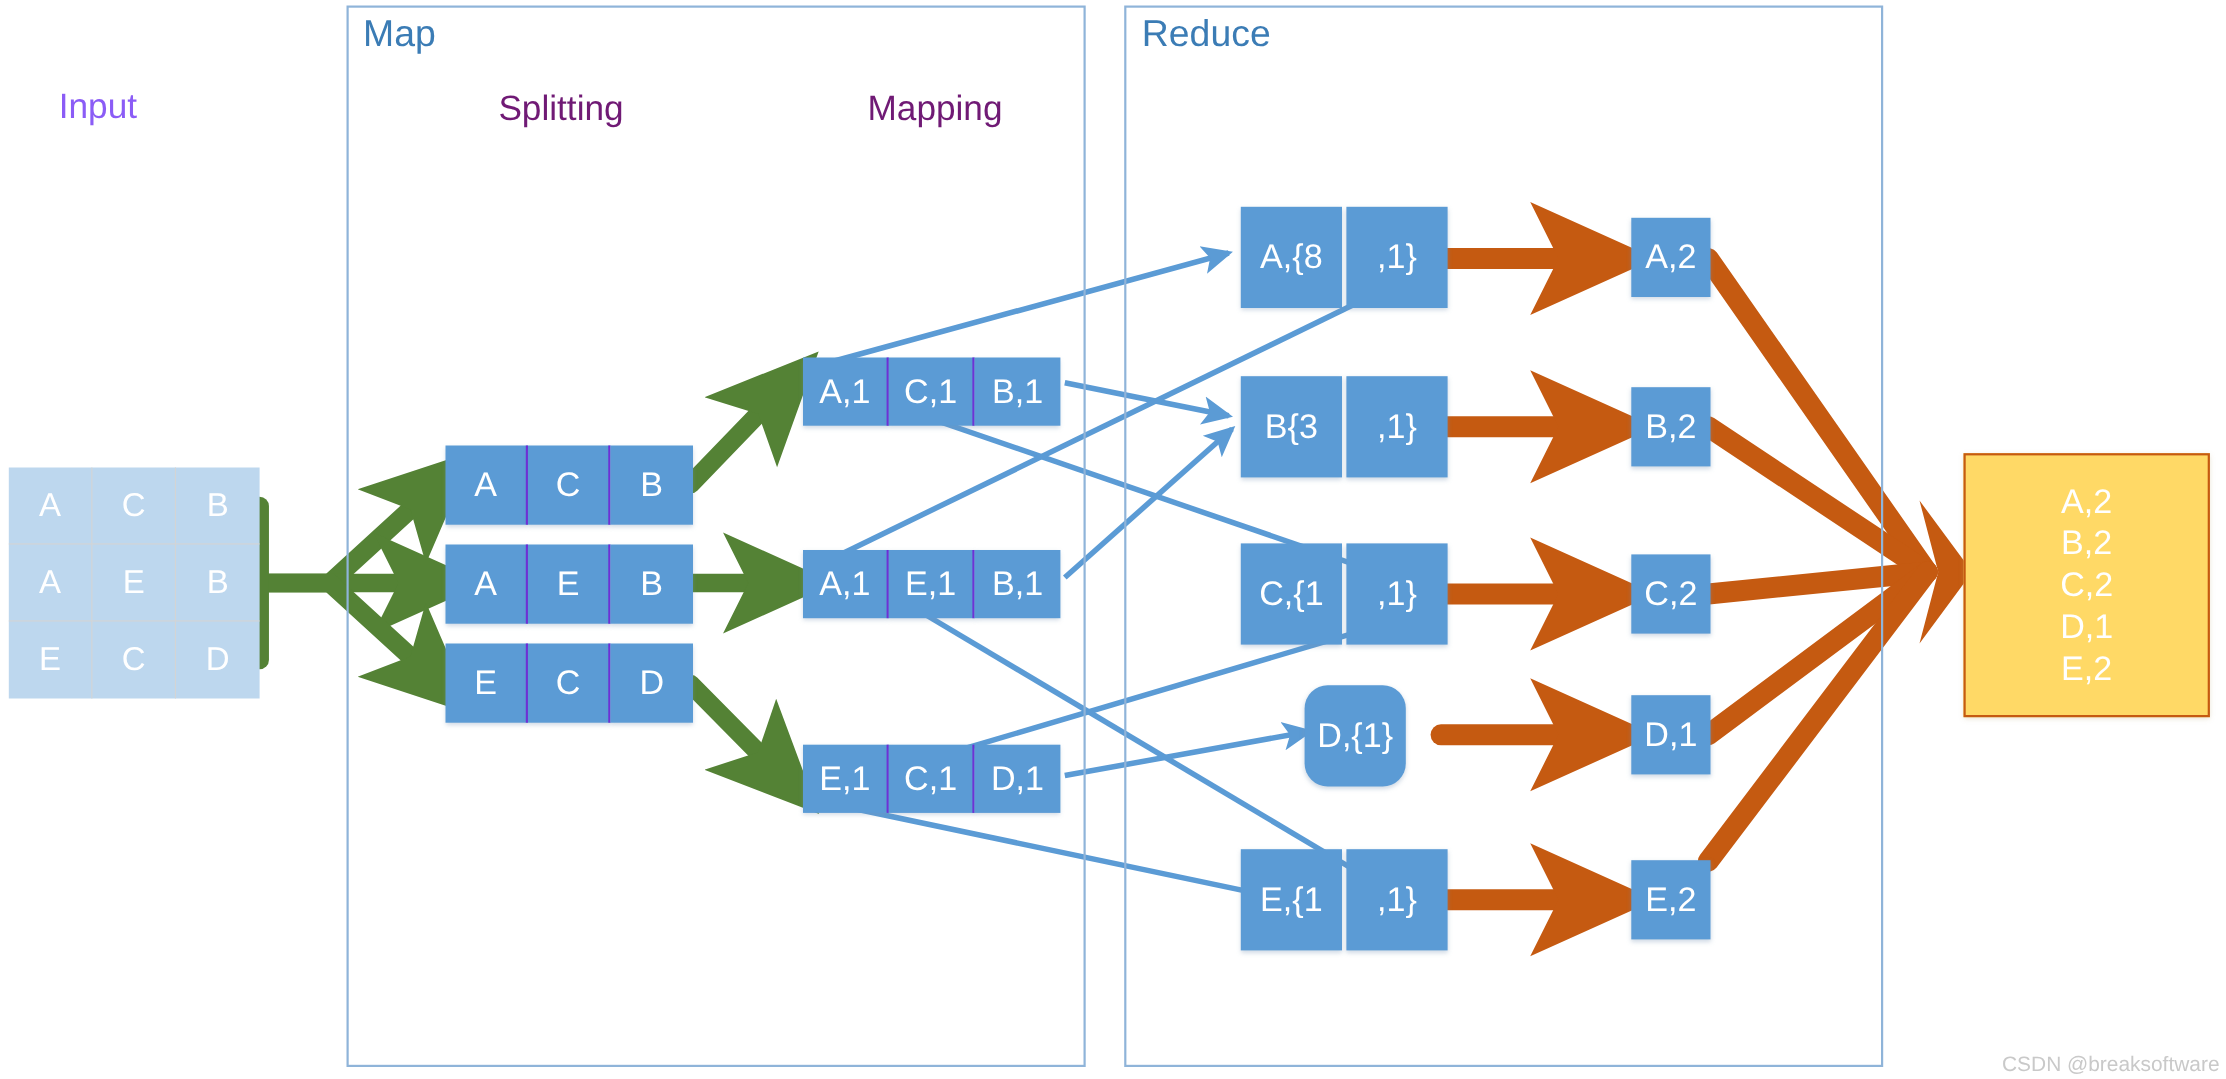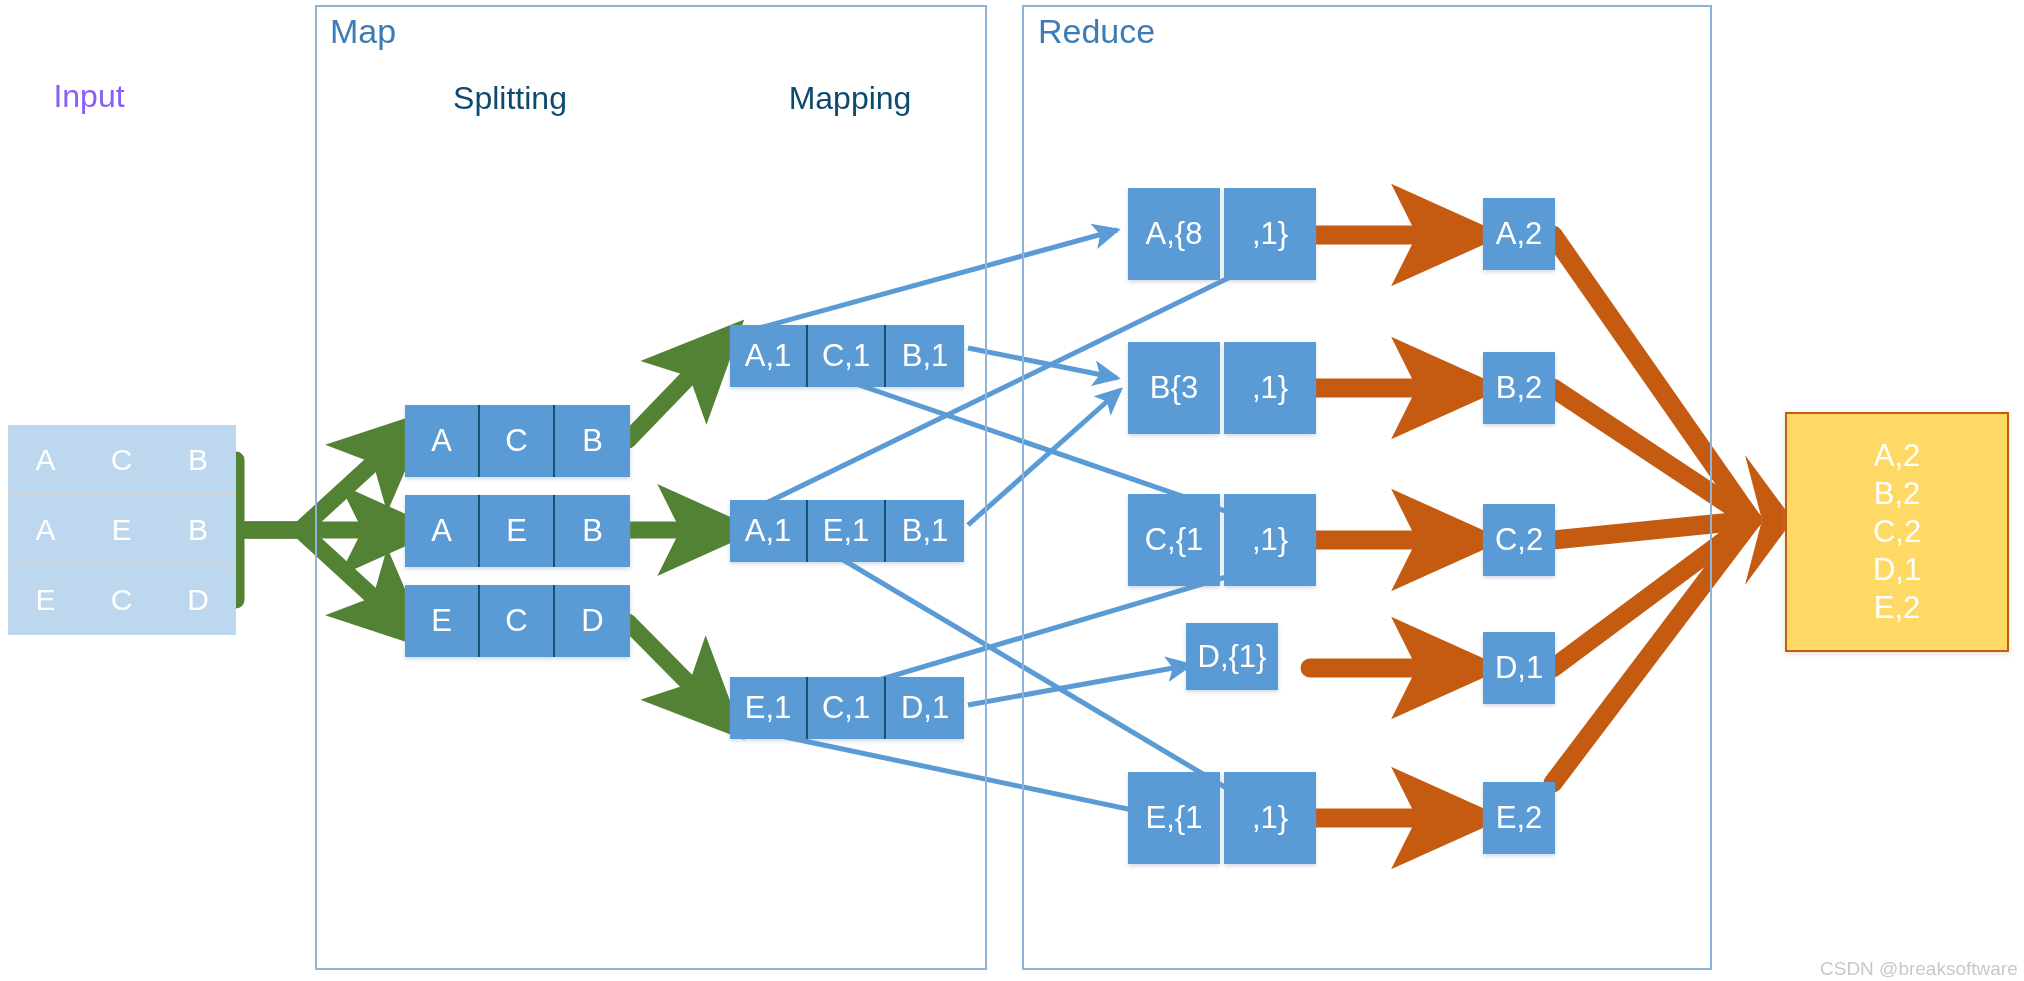--- a/index.html
+++ b/index.html
@@ -5,34 +5,34 @@
   html,body{margin:0;padding:0;background:#ffffff;}
   body{width:2024px;height:981px;overflow:hidden;font-family:"Liberation Sans",sans-serif;}
   #stage{position:relative;width:2024px;height:981px;background:#fff;padding-left:14px;}
   #svg{position:absolute;left:0;top:0;width:2024px;height:981px;}
 
   .panel{position:absolute;border:2px solid #8fb4d9;background:transparent;box-sizing:border-box;}
   .panel-title{position:absolute;font-size:34px;color:#3b7cb5;letter-spacing:0px;}
 
   .stage-label{position:absolute;font-size:32px;text-align:center;white-space:nowrap;}
   .lbl-input{color:#8b5cf6;}
-  .lbl-green{color:#0c4a6e;}
+  .lbl-green{color:#701a75;}
   .lbl-orange{color:#c55a11;}
   .lbl-output{color:#ffcc4d;}
 
   .grid{position:absolute;background:#bdd7ee;display:grid;grid-template-columns:repeat(3,1fr);grid-template-rows:repeat(3,1fr);}
   .grid .cell{display:flex;align-items:center;justify-content:center;color:#ffffff;font-size:30px;
      border-right:1px solid #d4d4d4;border-bottom:1px solid #d4d4d4;box-sizing:border-box;}
   .grid .cell.c3{border-right:none;}
   .grid .cell.r3{border-bottom:none;}
 
   .bbox{position:absolute;background:#5b9bd5;color:#fff;display:flex;align-items:center;justify-content:center;
         font-size:31px;box-sizing:border-box;box-shadow:0 2px 4px rgba(120,150,180,0.35);}
   .brow{position:absolute;display:flex;}
-  .brow .bbox{position:relative;border-right:2px solid #0c4a6e;}
+  .brow .bbox{position:relative;border-right:2px solid #6d28d9;}
   .brow .bbox:last-child{border-right:none;}
 
   .shufrow{position:absolute;display:flex;gap:4px;}
   .shufrow .bbox{position:relative;}
 
   .outbox{position:absolute;background:#ffd966;border:2px solid #c55a11;box-sizing:border-box;
           display:flex;flex-direction:column;align-items:center;justify-content:center;
           box-shadow:0 2px 5px rgba(180,160,110,0.35);}
   .outbox .oline{color:#ffffff;font-size:31px;line-height:1.22;}
 
@@ -162,21 +162,21 @@
   </div>
   <div class="shufrow" style="left:1128px;top:342px;">
     <div class="bbox" style="width:92px;height:92px;">B{3</div>
     <div class="bbox" style="width:92px;height:92px;">,1}</div>
   </div>
   <div class="shufrow" style="left:1128px;top:494px;">
     <div class="bbox" style="width:92px;height:92px;">C,{1</div>
     <div class="bbox" style="width:92px;height:92px;">,1}</div>
   </div>
   <div class="shufrow" style="left:1186px;top:623px;">
-    <div class="bbox" style="width:92px;height:67px;">D,{1}</div>
+    <div class="bbox" style="width:92px;height:92px;border-radius:21px;">D,{1}</div>
   </div>
   <div class="shufrow" style="left:1128px;top:772px;">
     <div class="bbox" style="width:92px;height:92px;">E,{1</div>
     <div class="bbox" style="width:92px;height:92px;">,1}</div>
   </div>
 
   <div class="bbox" style="left:1483px;top:198px;width:72px;height:72px;">A,2</div>
   <div class="bbox" style="left:1483px;top:352px;width:72px;height:72px;">B,2</div>
   <div class="bbox" style="left:1483px;top:504px;width:72px;height:72px;">C,2</div>
   <div class="bbox" style="left:1483px;top:632px;width:72px;height:72px;">D,1</div>

